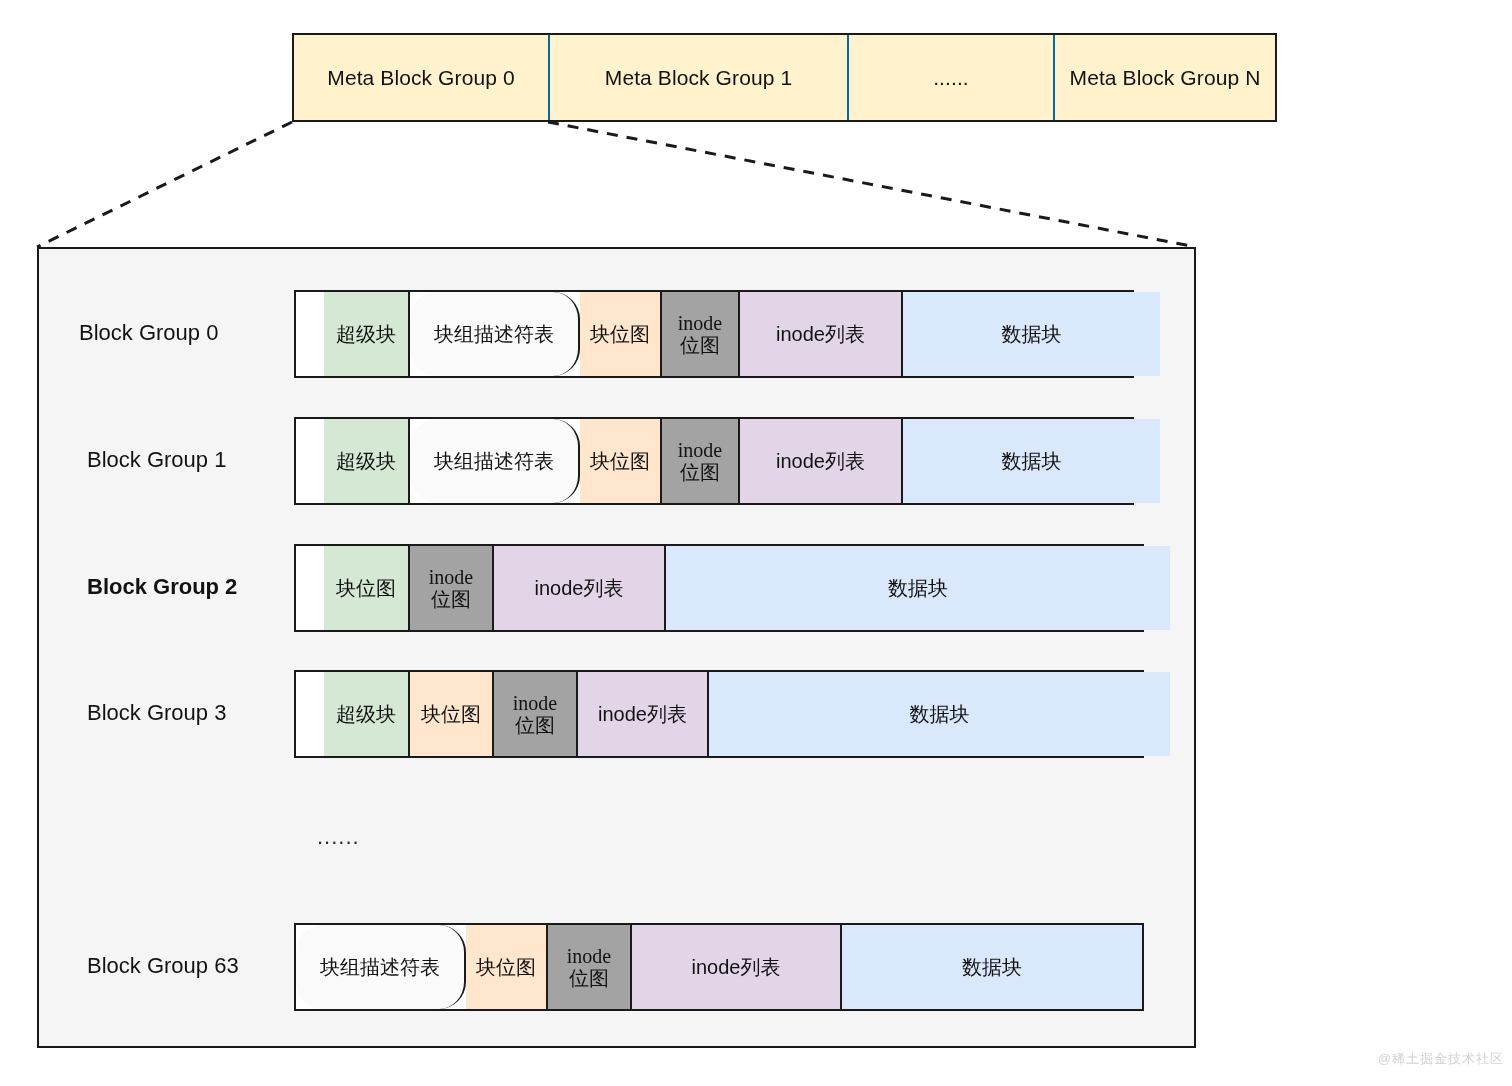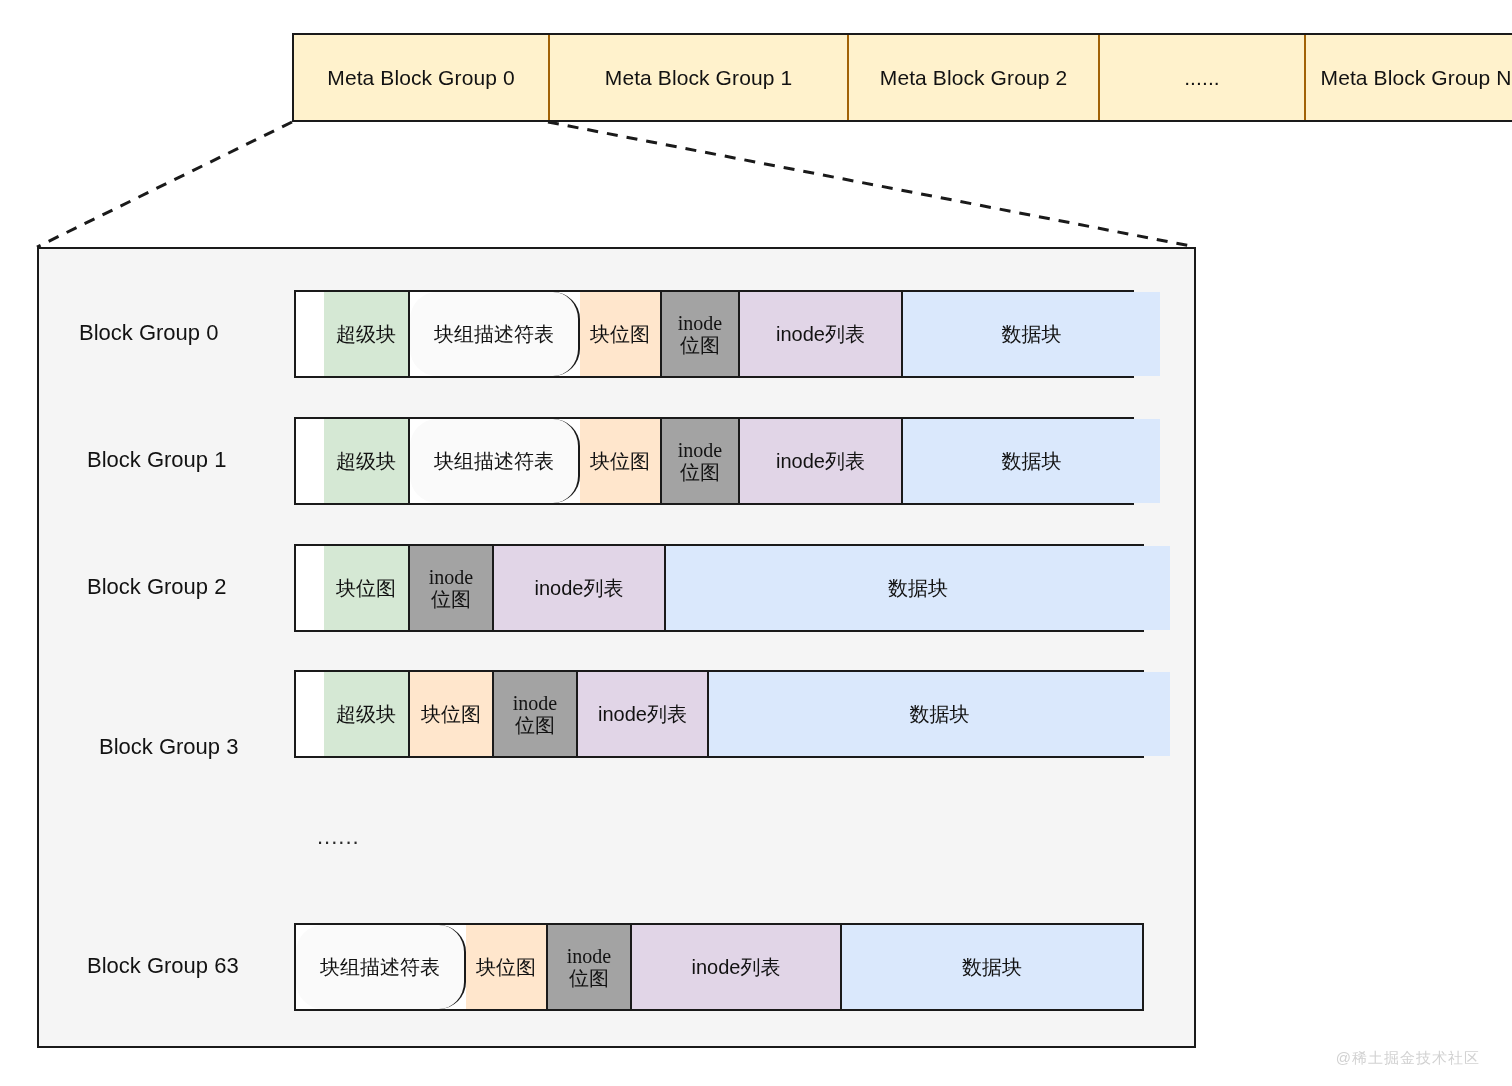--- a/index.html
+++ b/index.html
@@ -16,21 +16,21 @@
   #meta-strip{
     position:absolute;left:292px;top:33px;height:89px;
     display:flex;
     border:2px solid #1a1a1a;
     box-sizing:border-box;
     background:#fff2cc;
   }
   .meta-cell{
     display:flex;align-items:center;justify-content:center;
     background:#fff2cc;
-    border-right:2px solid #a16207;
+    border-right:2px solid #0369a1;
     box-sizing:border-box;
     font-size:21px;color:#121212;
     letter-spacing:.1px;
     white-space:nowrap;
   }
   .meta-cell:last-child{border-right:none;border-radius:29px;}
   .meta-cell.w0{width:256px;}
   .meta-cell.w1{width:299px;}
   .meta-cell.w2{width:251px;}
   .meta-cell.w3{width:206px;}
@@ -79,34 +79,33 @@
   .c-pink  {background:#a3a3a3;font-family:Liberation Serif, serif;}
   .c-purple{background:#e1d5e7;}
   .c-blue  {background:#dae8fc;}
 
   #ellipsis-row{
     position:absolute;left:278px;top:575px;
     font-size:22px;color:#2a2a2a;letter-spacing:1px;
   }
 
   #watermark{
-    position:absolute;right:32px;bottom:18px;
-    font-size:15px;color:#d2d2d2;
+    position:absolute;right:8px;bottom:18px;
+    font-size:13px;color:#d2d2d2;
     letter-spacing:1px;white-space:nowrap;
   }
 </style>
 </head>
 <body>
 
 <div id="stage">
 
   <div id="meta-strip">
     <div class="meta-cell w0">Meta Block Group 0</div>
     <div class="meta-cell w1">Meta Block Group 1</div>
-    <div class="meta-cell w2">Meta Block Group 2</div>
     <div class="meta-cell w3">......</div>
     <div class="meta-cell w4">Meta Block Group N</div>
   </div>
 
   <svg id="fan" viewBox="0 0 1512 1086" width="1512" height="1086">
     <line x1="292" y1="122" x2="37" y2="247" stroke="#1a1a1a" stroke-width="3" stroke-dasharray="11 9"></line>
     <line x1="548" y1="122" x2="1196" y2="247" stroke="#1a1a1a" stroke-width="3" stroke-dasharray="11 9"></line>
   </svg>
 
   <div id="detail-panel">
@@ -124,29 +123,29 @@
         <div class="bg-label" style="left: 48px; top: 198px;">Block Group 1</div>
         <div class="bar" style="left: 255px; top: 168px; width: 840px;">
           <div class="seg c-green" style="width: 86px; flex: 0 0 86px;">超级块</div>
           <div class="seg c-white" style="width: 170px; flex: 0 0 170px;">块组描述符表</div>
           <div class="seg c-orange" style="width: 82px; flex: 0 0 82px;">块位图</div>
           <div class="seg c-pink" style="width: 78px; flex: 0 0 78px;">inode
 位图</div>
           <div class="seg c-purple" style="width: 163px; flex: 0 0 163px;">inode列表</div>
           <div class="seg c-blue" style="width: 257px; flex: 0 0 257px;">数据块</div>
         </div>
-        <div class="bg-label" style="left: 48px; top: 325px;">Block Group 2</div>
+        <div class="bg-label" style="left: 48px; top: 325px; font-weight: bold;">Block Group 2</div>
         <div class="bar" style="left: 255px; top: 295px; width: 850px;">
           <div class="seg c-green" style="width: 86px; flex: 0 0 86px;">块位图</div>
           <div class="seg c-pink" style="width: 84px; flex: 0 0 84px;">inode
 位图</div>
           <div class="seg c-purple" style="width: 172px; flex: 0 0 172px;">inode列表</div>
           <div class="seg c-blue" style="width: 504px; flex: 0 0 504px;">数据块</div>
         </div>
-        <div class="bg-label" style="left: 60px; top: 451px; margin-top: 34px;">Block Group 3</div>
+        <div class="bg-label" style="left: 48px; top: 451px;">Block Group 3</div>
         <div class="bar" style="left: 255px; top: 421px; width: 850px;">
           <div class="seg c-green" style="width: 86px; flex: 0 0 86px;">超级块</div>
           <div class="seg c-orange" style="width: 84px; flex: 0 0 84px;">块位图</div>
           <div class="seg c-pink" style="width: 84px; flex: 0 0 84px;">inode
 位图</div>
           <div class="seg c-purple" style="width: 131px; flex: 0 0 131px;">inode列表</div>
           <div class="seg c-blue" style="width: 461px; flex: 0 0 461px;">数据块</div>
         </div>
         <div class="bg-label" style="left: 48px; top: 704px;">Block Group 63</div>
         <div class="bar" style="left: 255px; top: 674px; width: 850px;">

